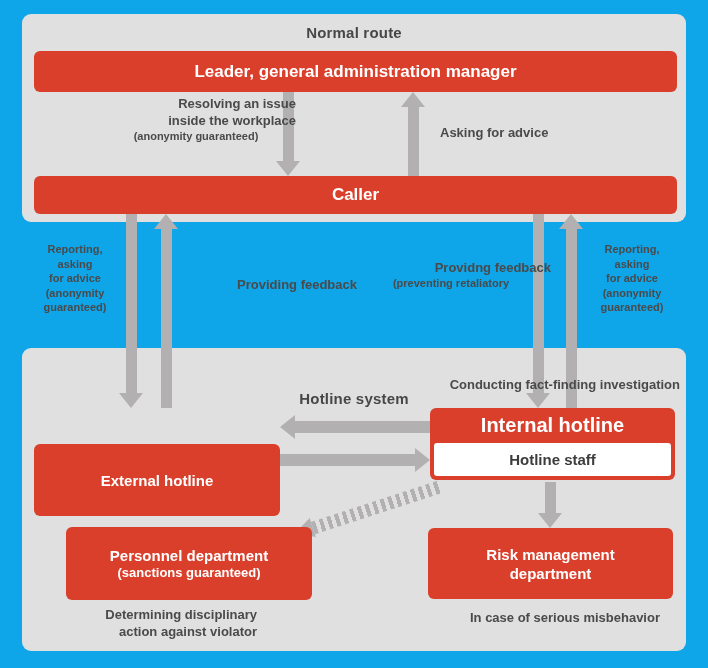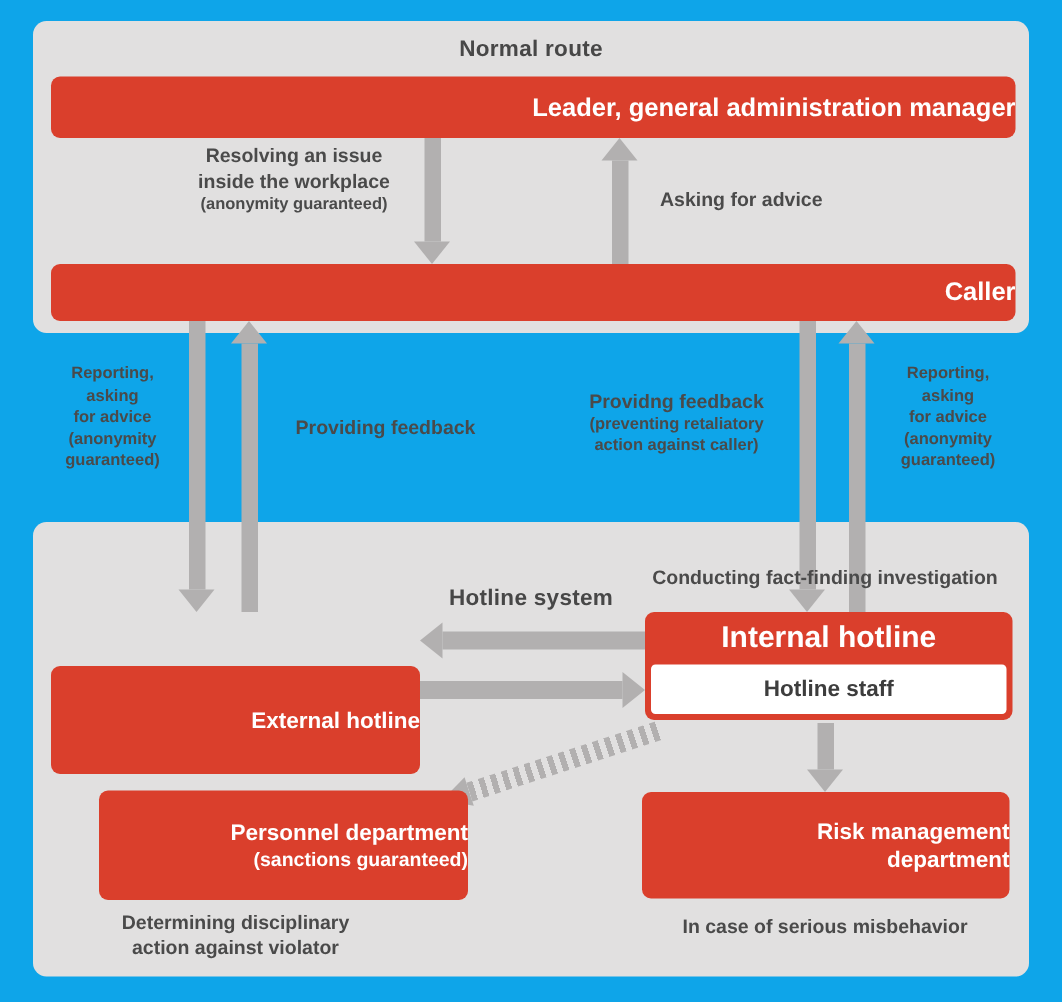--- a/index.html
+++ b/index.html
@@ -13,39 +13,39 @@
     background:#e1e0e0; border-radius:9px; z-index:1;
   }
   #panel-top    { top:14px;  height:208px; }
   #panel-bottom { top:348px; height:303px; }
   .panel-title {
     position:absolute; left:0; right:0; text-align:center;
     font-size:15px; color:#474747; letter-spacing:0.2px;
   }
   .redbox {
     position:absolute; background:#da3f2c; border-radius:6px; color:#ffffff;
-    display:flex; flex-direction:column; align-items:flex-end; justify-content:center;
+    display:flex; flex-direction:column; align-items:center; justify-content:center;
     text-align:center; z-index:3;
   }
   .redbox .big   { font-size:17px; }
   .redbox .med   { font-size:15px; line-height:19px; }
   .redbox .small { font-size:13px; line-height:16px; }
 
   
   #internal-hotline { padding:0; justify-content:flex-start; }
   #internal-hotline .hdr { height:34px; display:flex; align-items:center; justify-content:center; width:100%; font-size:20px; }
   #internal-hotline .staff {
     background:#ffffff; color:#3d3d3d; border-radius:3px;
     margin:1px 4px 4px 4px; width:calc(100% - 8px); flex:1;
     display:flex; align-items:center; justify-content:center; font-size:15px;
   }
 
   
   .lbl { position:absolute; text-align:center; z-index:2; color:#4a4a4a; }
-  .l13 { font-size:13px; line-height:17px; }
+  .l13 { font-size:13px; line-height:17px;text-align:right; }
   .l12 { font-size:11px; line-height:14.5px; }
   .l11 { font-size:11px; line-height:14px; }
 
   
   .v-arrow { position:absolute; width:24px; display:flex; flex-direction:column; align-items:center; z-index:2; }
   .v-arrow .shaft { width:11px; flex:1; background:#b2b0b0; }
   .head-down { width:0; height:0; border-left:12px solid transparent; border-right:12px solid transparent; border-top:15px solid #b2b0b0; }
   .head-up   { width:0; height:0; border-left:12px solid transparent; border-right:12px solid transparent; border-bottom:15px solid #b2b0b0; }
 
   
@@ -175,21 +175,20 @@
     <div class="l12">for advice</div>
     <div class="l11">(anonymity</div>
     <div class="l11">guaranteed)</div>
   </div>
 
   <div class="lbl l13" style="left:157px; top:276px; width:200px;">Providing feedback</div>
 
   <div class="lbl" style="left:351px; top:259px; width:200px;">
     <div class="l13">Providng feedback</div>
     <div class="l11">(preventing retaliatory</div>
-    <div class="l11">action against caller)</div>
   </div>
 
   <div class="lbl l13" style="left:420px; top:376px; width:260px;">Conducting fact-finding investigation</div>
 
   <div class="lbl" style="left:57px; top:606px; width:200px;">
     <div class="l13">Determining disciplinary</div>
     <div class="l13">action against violator</div>
   </div>
 
   <div class="lbl l13" style="left:440px; top:609px; width:220px;">In case of serious misbehavior</div>

